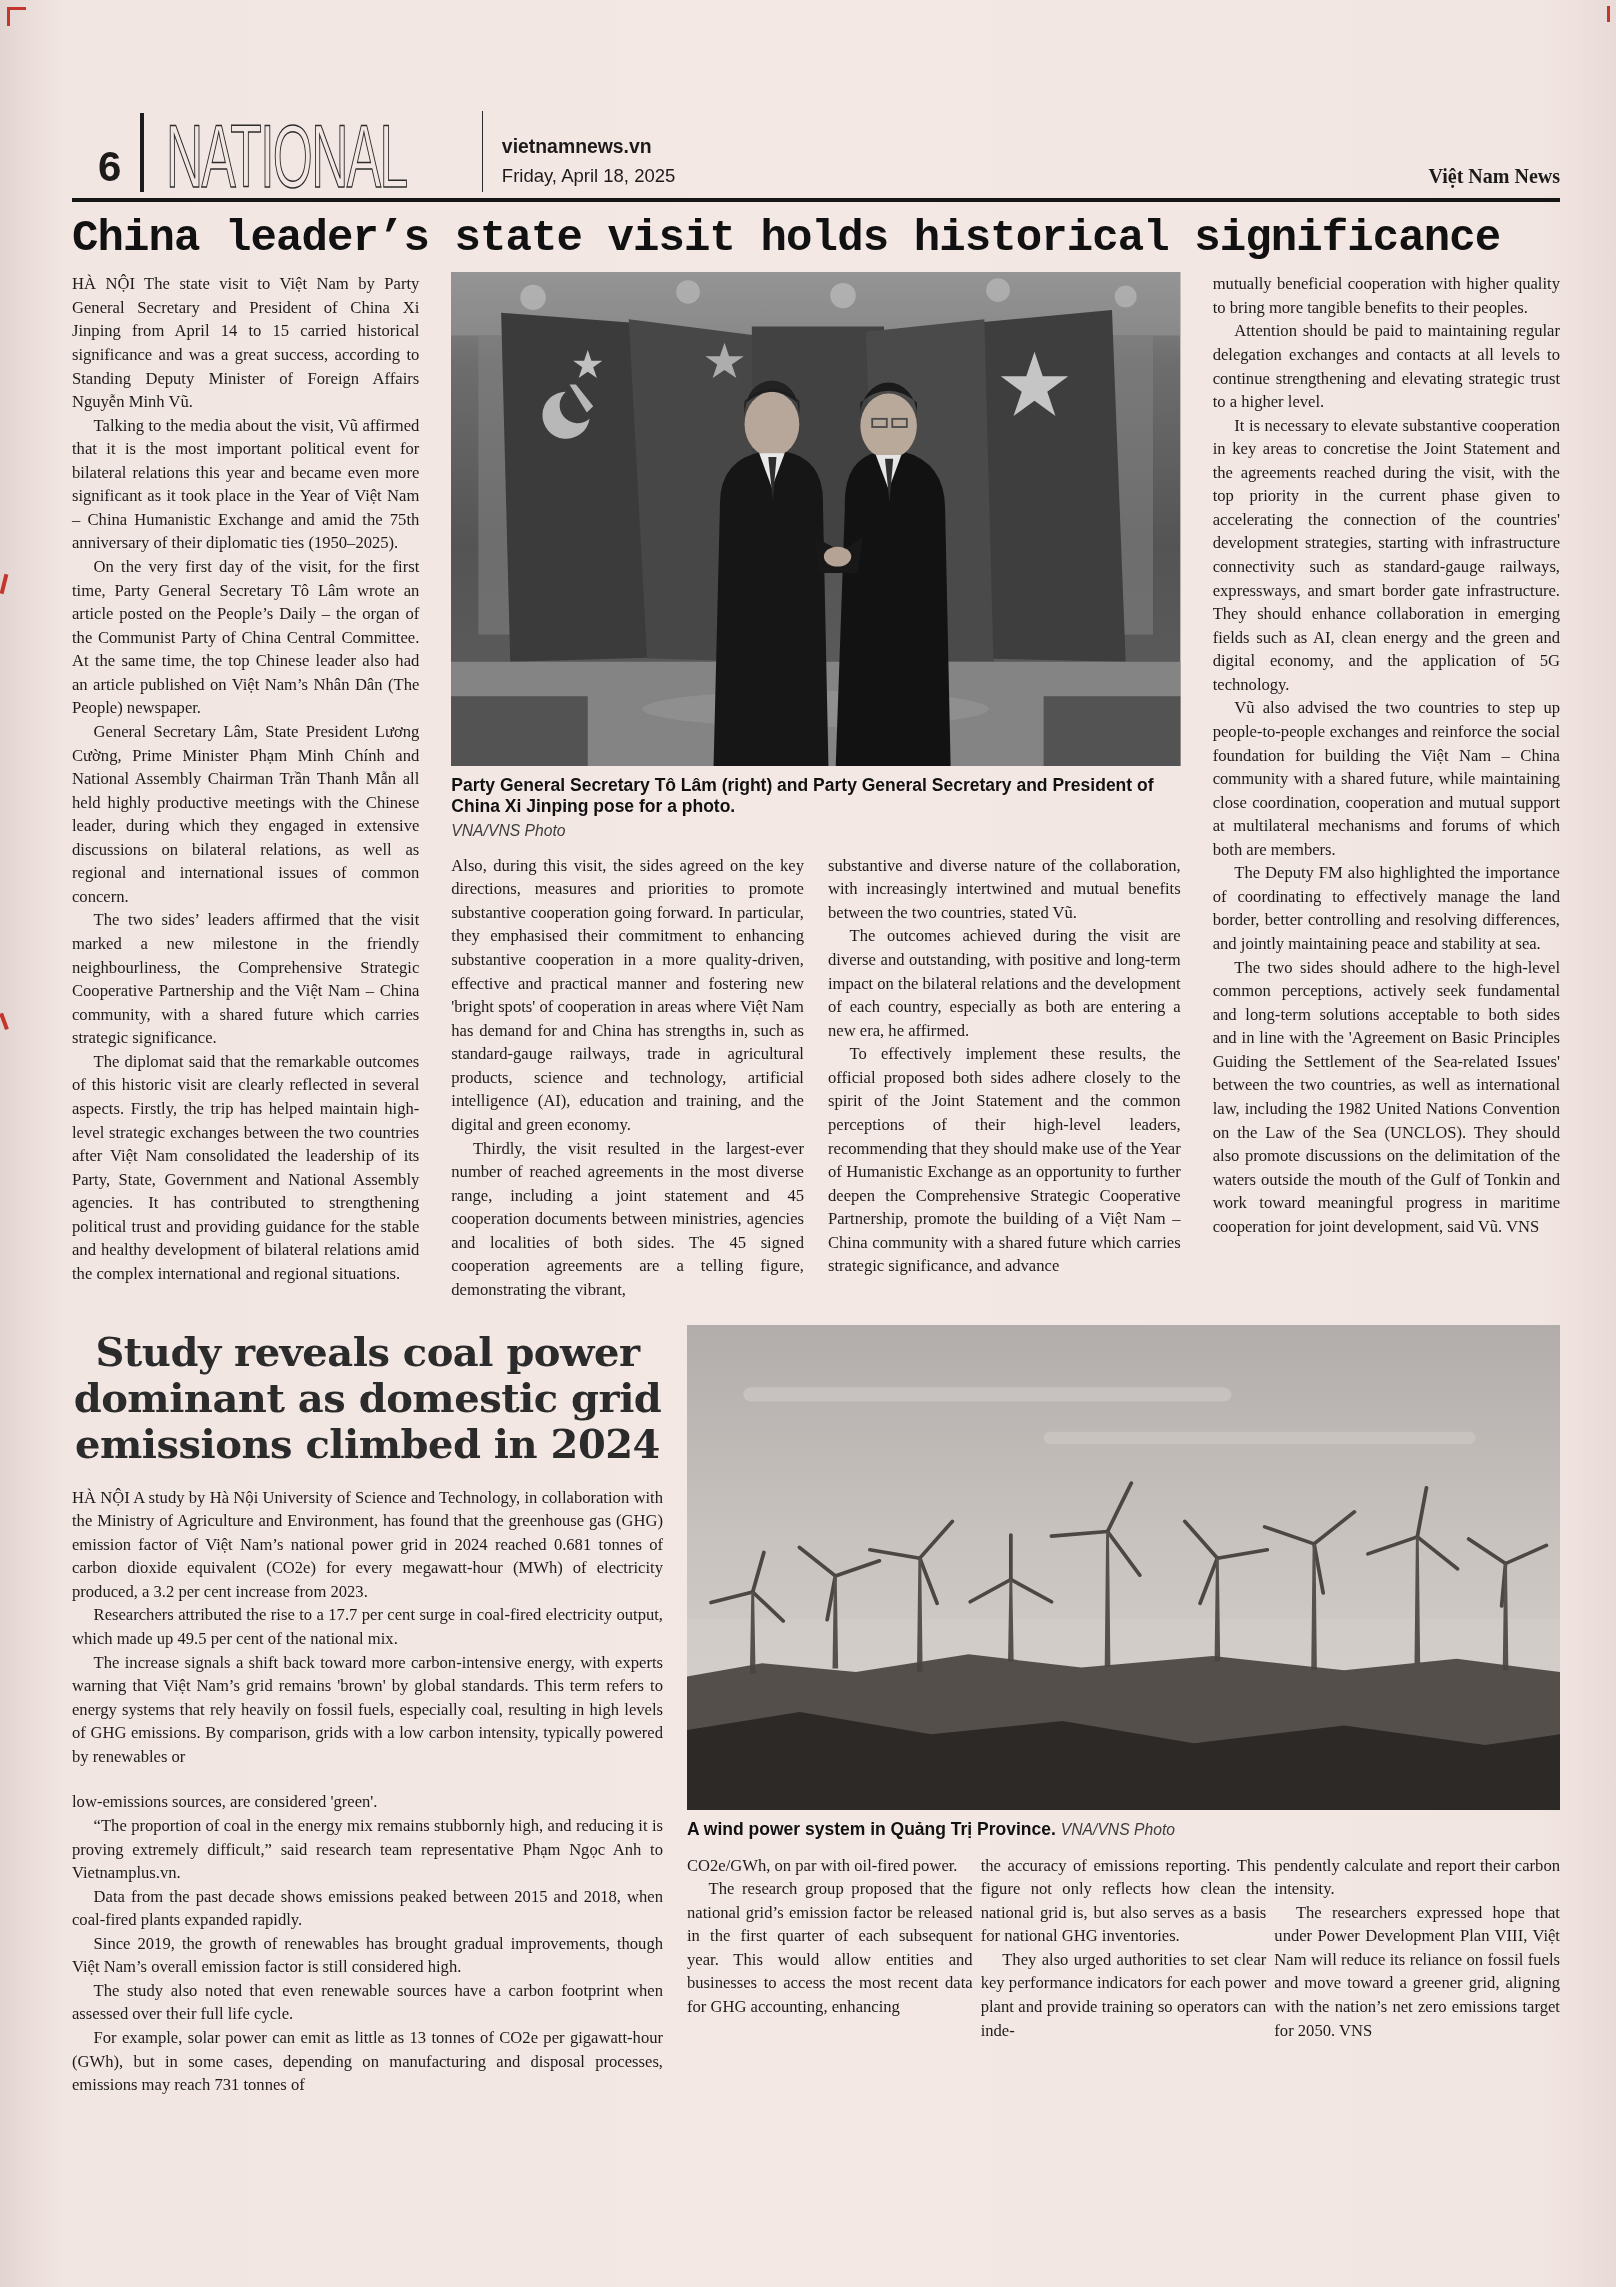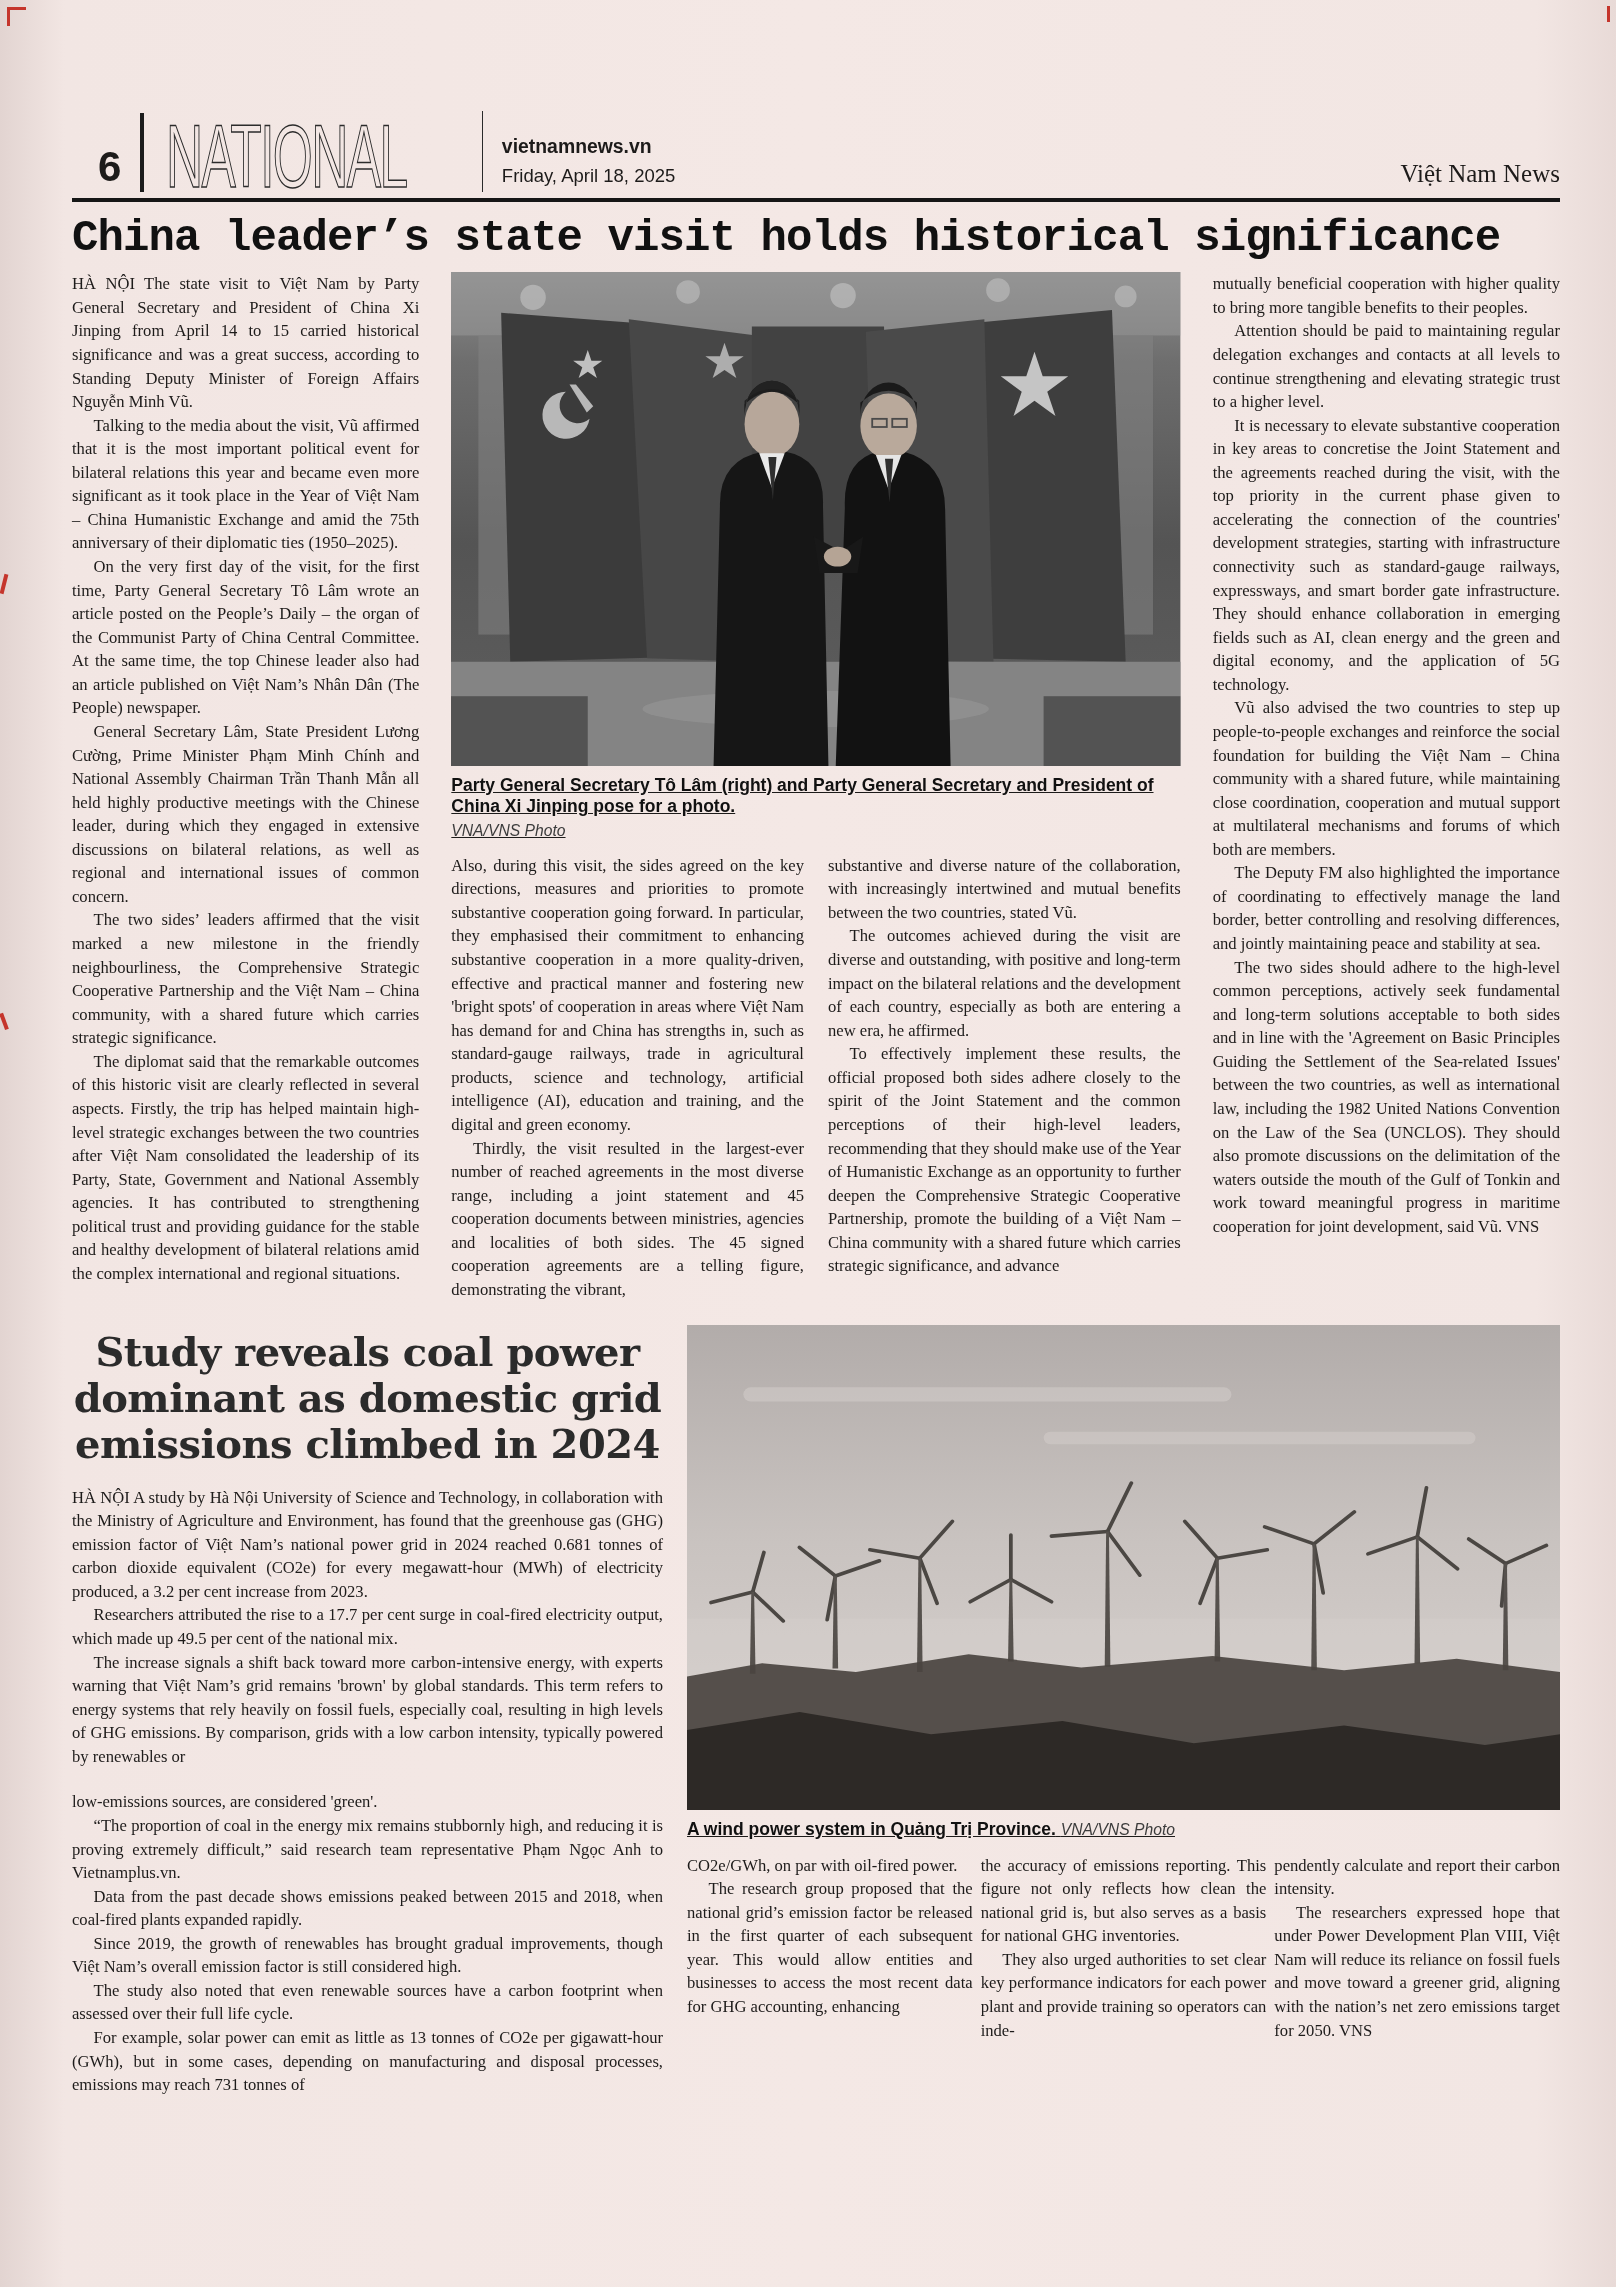--- a/index.html
+++ b/index.html
@@ -18,36 +18,36 @@
   .masthead-row{display:flex;align-items:flex-end;height:89px;}
   .page-num{font-family:"Liberation Sans",sans-serif;font-weight:700;font-size:42px;line-height:1;padding:0 18.5px 3.7px 26px;}
   .vbar{background:#1c1c1c;}
   .vbar.thick{width:3.7px;height:79px;margin-right:20px;}
   .vbar.thin{width:1.8px;height:81px;margin:0 18.5px 0 13px;background:#2a2a2a;}
   .national-svg{display:block;margin-bottom:-5.5px;}
   .site-date{font-family:"Liberation Sans",sans-serif;padding-bottom:5.5px;}
   .site-url{font-weight:700;font-size:19.4px;}
   .issue-date{font-size:18.5px;margin-top:6.5px;}
   .flex-spacer{flex:1;}
-  .paper-name{font-family:"Liberation Serif",serif;font-weight:400;font-size:25px;padding-bottom:3.7px;}
+  .paper-name{font-family:"Liberation Serif",serif;font-weight:700;font-size:20px;padding-bottom:3.7px;}
   .top-rule{height:4.6px;background:#161616;margin-top:5.5px;}
   
   .headline1{
     font-family:Liberation Mono, monospace;font-weight:700;
     font-size:44px;letter-spacing:-0.9px;line-height:1.05;
     margin:13px 0 11px;white-space:nowrap;color:#111;
   }
   
   .coltext{font-size:16.6px;line-height:1.42;text-align:justify;}
   .coltext p{margin:0;text-indent:1.3em;}
   .coltext p:first-child{text-indent:0;}
   
   .a1-body{display:grid;grid-template-columns:1fr 2.1fr 1fr;gap:32px;margin-top:3.7px;}
   .two-col{display:grid;grid-template-columns:1fr 1fr;gap:24px;}
-  figure{margin:0;text-decoration:underline;}
+  figure{margin:0;}
   .photo-svg{display:block;width:100%;}
   figcaption{font-family:"Liberation Sans",sans-serif;font-size:17.5px;font-weight:700;line-height:1.25;margin:8.3px 0 13px;color:#111;}
   .credit{font-style:italic;font-weight:400;font-size:15.7px;color:#3c3c3c;}
   .credit.block{display:block;margin-top:2.8px;}
   
   .article2{display:grid;grid-template-columns:591px 1fr;gap:24px;margin-top:24px;}
   .headline2{
     font-family:"DejaVu Serif",serif;font-weight:700;
     font-size:40px;line-height:1.15;letter-spacing:-0.5px;
     margin:3.7px 0 18.5px;color:#2b2b2b;text-align:center;

